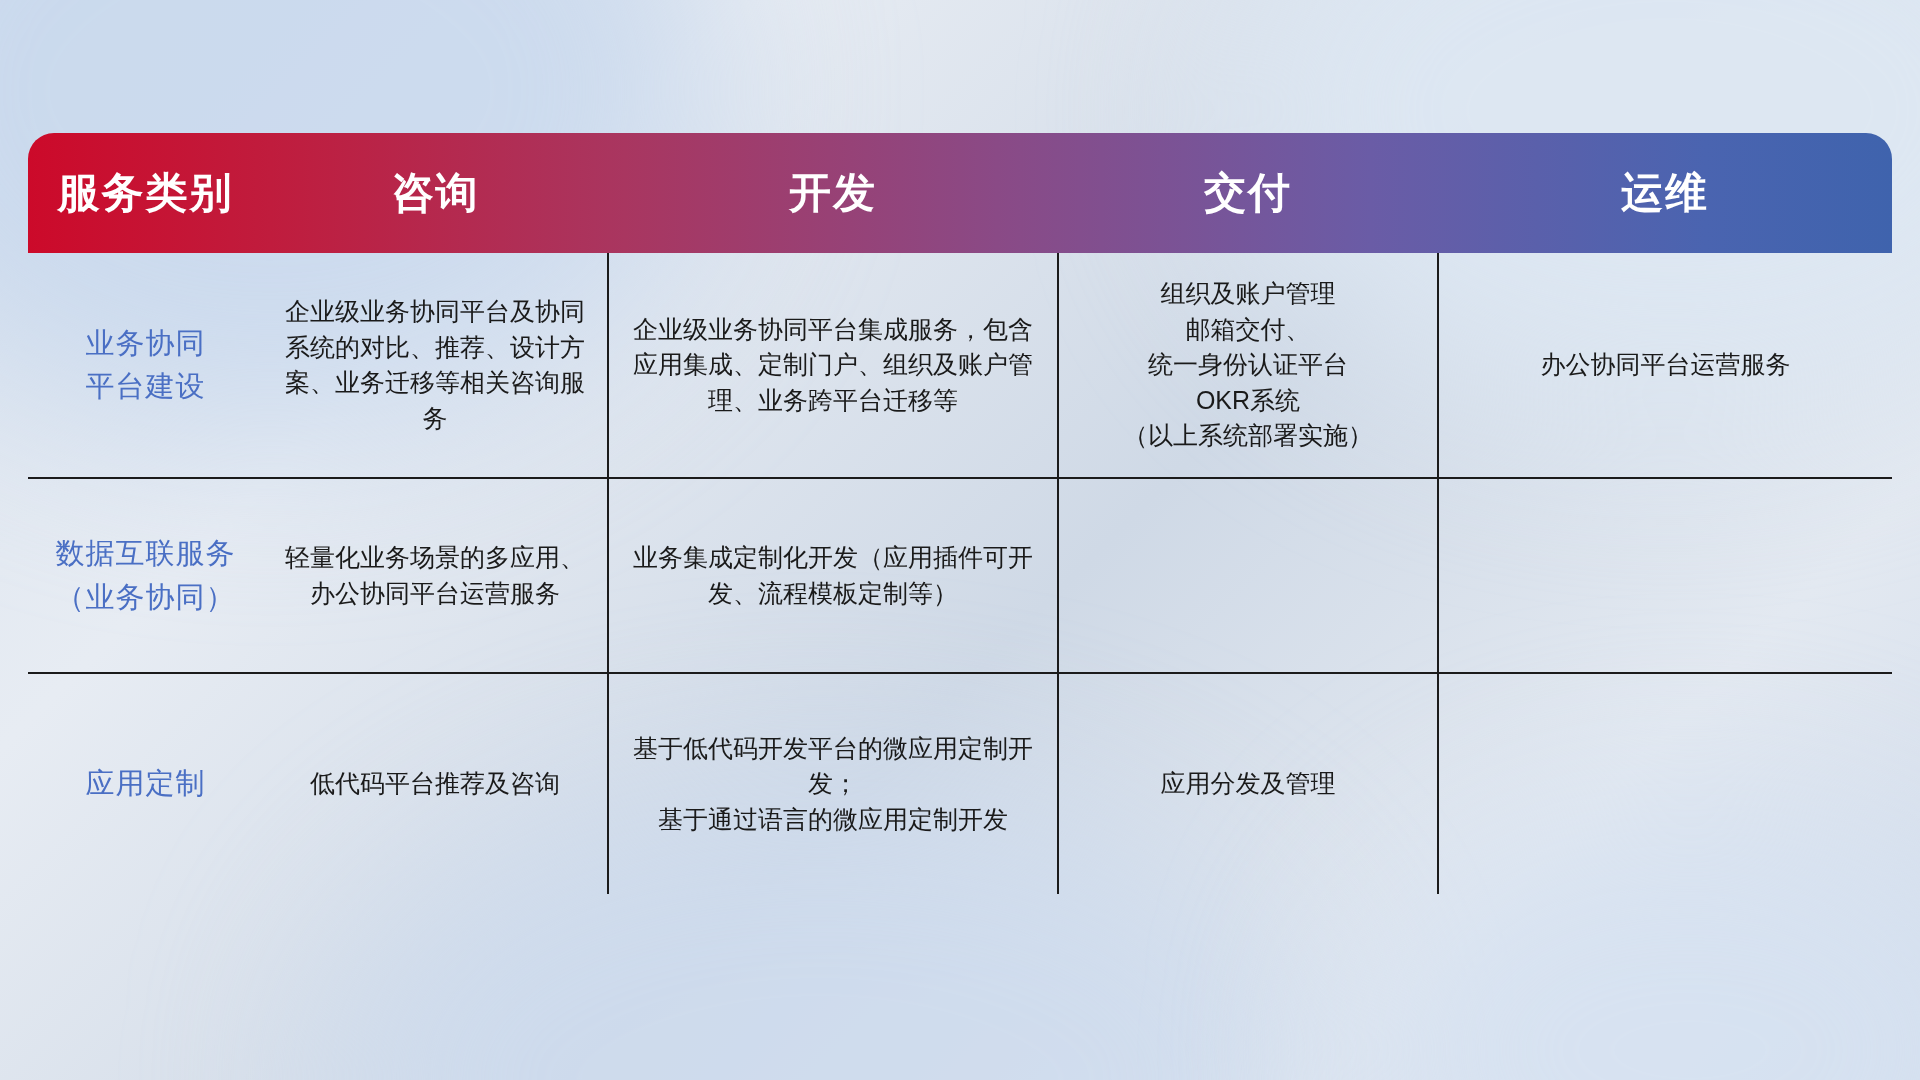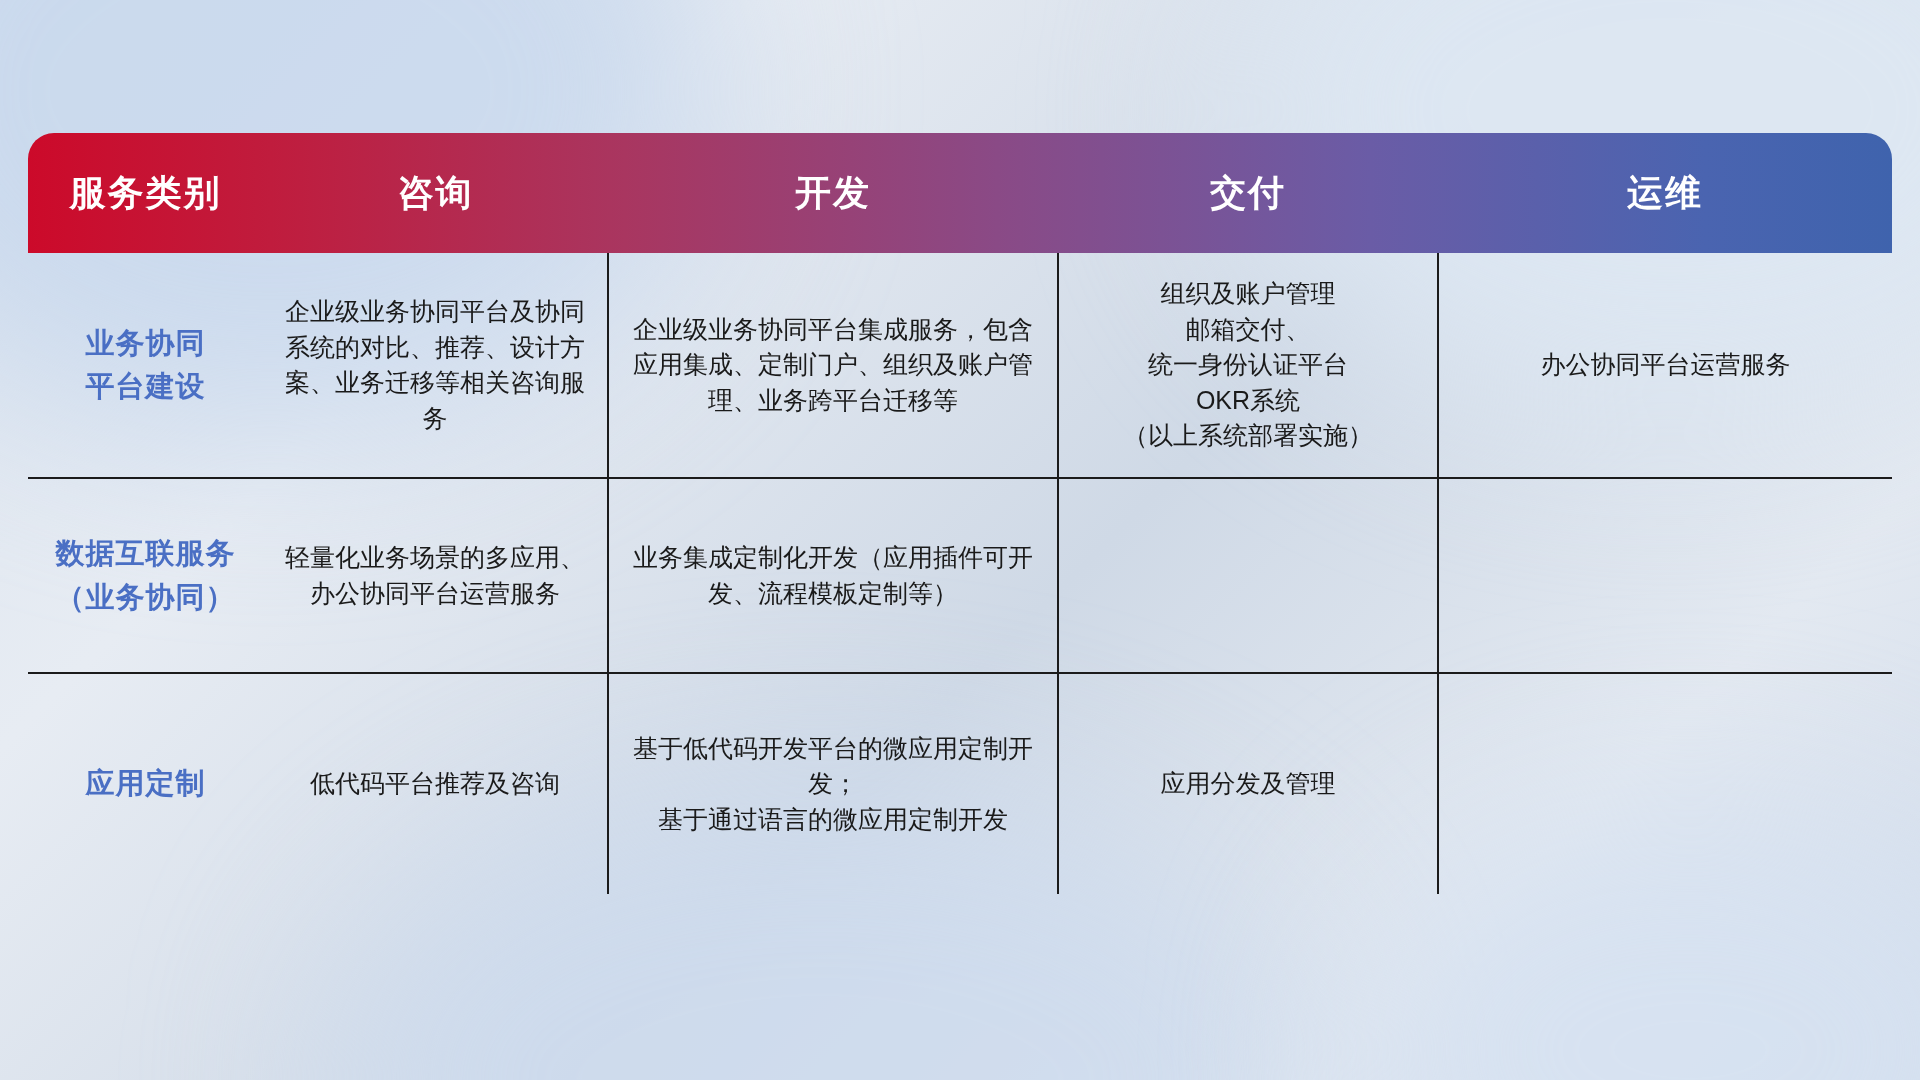--- a/index.html
+++ b/index.html
@@ -55,21 +55,21 @@
     table-layout: fixed;
   }
 
   
   thead th {
     padding: 0;
     height: 120px;
     vertical-align: middle;
     text-align: center;
     color: #ffffff;
-    font-size: 36px;
+    font-size: 42px;
     font-weight: bold;
     letter-spacing: 2px;
     position: relative;
   }
   thead tr {
     background: linear-gradient(to right, #cc0a2a 0%, #c01c3d 13%, #a93660 32%, #8a4a86 52%, #6a5ca6 72%, #4a64b0 90%, #3f63ad 100%);
   }
   thead th:first-child {
     border-top-left-radius: 26px;
   }
@@ -91,21 +91,21 @@
   }
   tbody tr td:last-child {
     border-right: none;
   }
   tbody tr:last-child td {
     border-bottom: none;
   }
   tbody td.cat {
     border-right: none;
     color: #4a6fc4;
-    font-weight: bold;
+    font-weight: normal;
     font-size: 29px;
     line-height: 1.5;
     letter-spacing: 1px;
   }
   tbody tr:first-child td {
     border-top: none;
   }
   tbody tr {
     background: rgba(255,255,255,0.0);
   }

